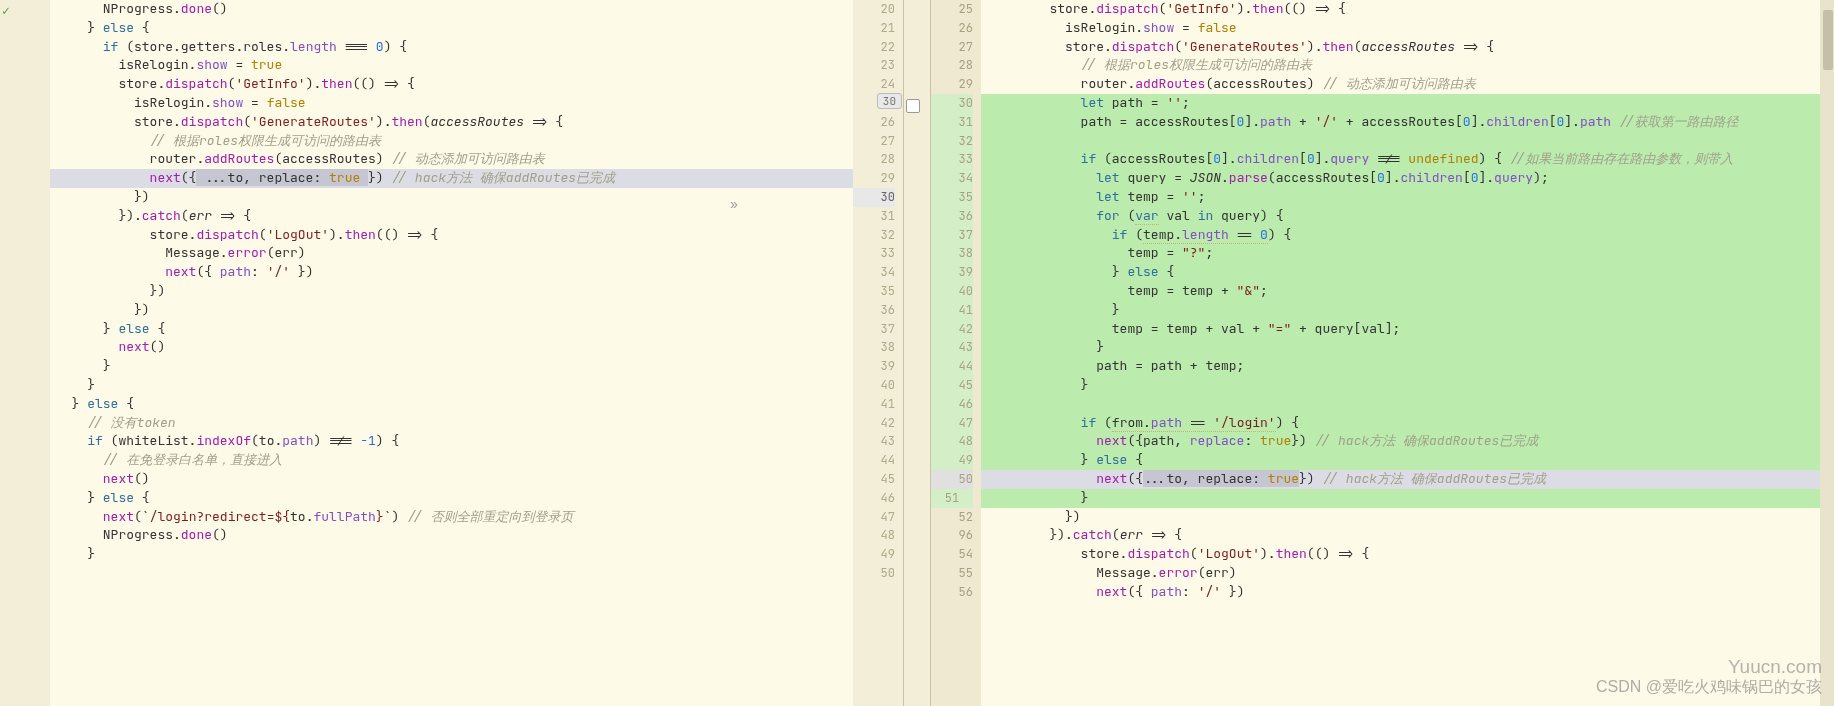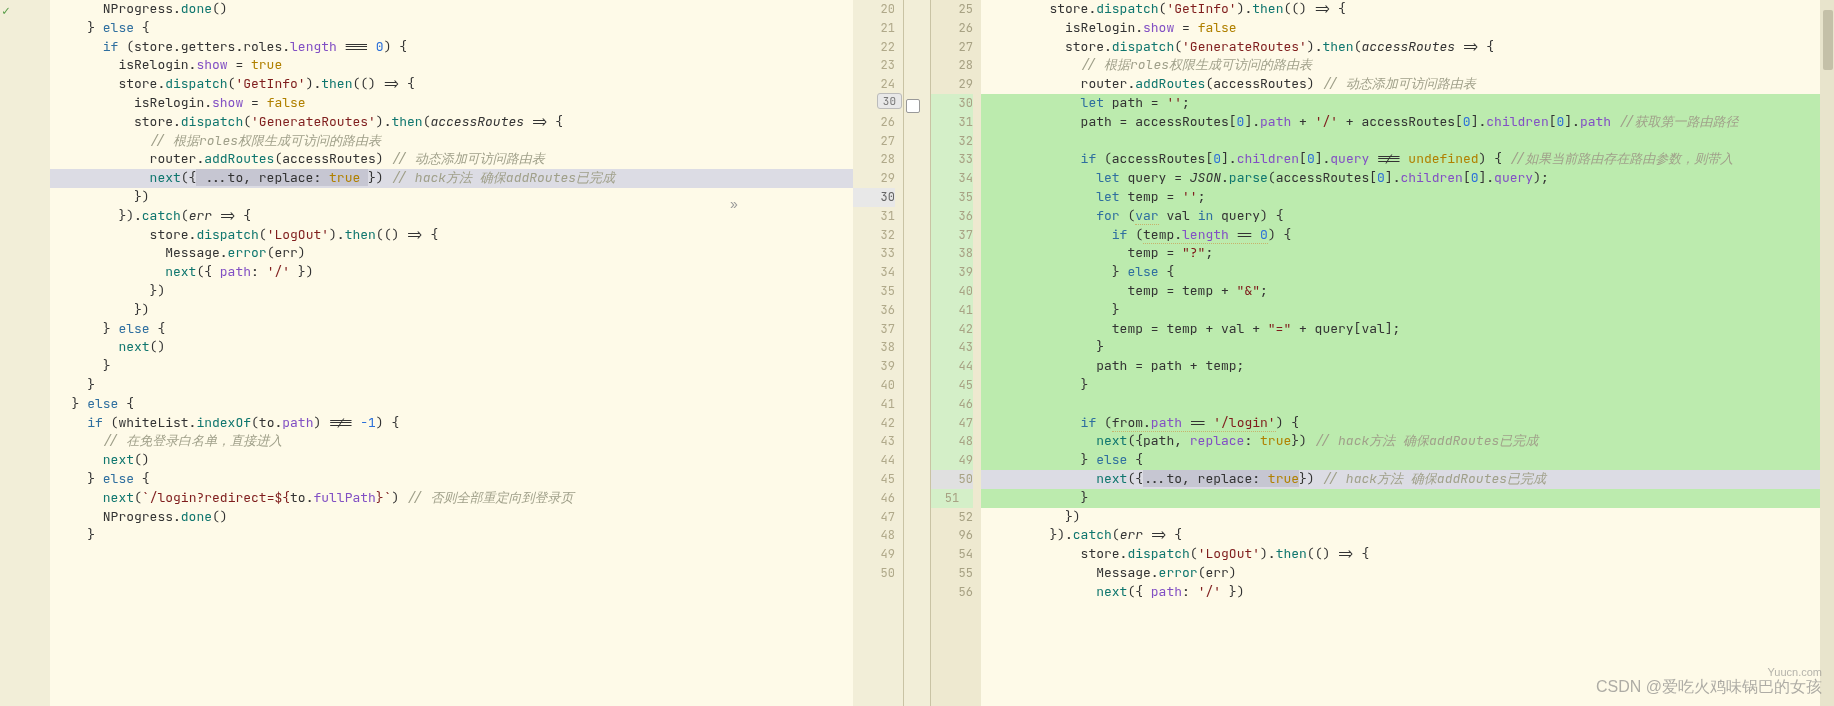--- a/index.html
+++ b/index.html
@@ -9,36 +9,36 @@
  .pane-left{background:#fefae8}
  .pane-right{background:#fefae8}
  .gutter-left{width:50px;background:#f2eed8;text-align:right;color:#b0a98a;font-size:12px;user-select:none;padding-right:8px}
  .gutter-right-of-left{width:50px;background:#f2eed8;text-align:right;color:#b0a98a;font-size:12px;user-select:none;padding-right:8px}
  .gutter-right{width:50px;background:#eee9d0;text-align:right;color:#a8a284;font-size:12px;user-select:none;padding-right:8px}
  .divider{width:28px;background:#f2eed8;position:relative;border-left:1px solid #c9c3a4;border-right:1px solid #c9c3a4}
  .code-row{display:flex;height:18.8px;line-height:18.8px;white-space:pre}
  .code-cell{flex:1;padding-left:6px;overflow:hidden}
  .hl-sel-inner{background:#c6c6d2}
  .kw{color:#2f6f9f}
- .fn{color:#0f766e}
+ .fn{color:#a21caf}
  .prop{color:#8250c4}
  .str{color:#7f1d1d}
  .num{color:#2b70d9}
  .cm{color:#a0a08a;font-style:italic}
  .bool{color:#b08000}
  .warn-ul{border-bottom:1px dotted #c7b26c}
  .it{font-style:italic}
  .row-box{position:absolute;left:2px;top:99px;width:14px;height:14px;border:1px solid #999;border-radius:2px;background:#fff}
  .row-30-box{position:absolute;right:28px;top:93px;display:flex;align-items:center}
  .row-30-box .num30{background:#e8e8e8;border:1px solid #bbb;border-radius:3px;padding:0 5px;color:#777;font-size:11px}
  .row-arrow{position:absolute;left:730px;top:196px;color:#999;font-size:13px}
  .corner-check{position:absolute;top:2px;left:2px;color:#5a9e4a;font-size:13px}
  .corner-warn{position:absolute;top:2px;right:4px;color:#c9a227;font-size:13px}
  .watermark{position:absolute;right:12px;bottom:8px;color:rgba(120,120,120,0.6);font-size:16px;font-family:sans-serif}
- .watermark2{position:absolute;right:12px;bottom:28px;color:rgba(120,120,120,0.55);font-size:11px;font-family:sans-serif}
+ .watermark2{position:absolute;right:12px;bottom:28px;color:rgba(120,120,120,0.55);font-size:19px;font-family:sans-serif}
  .pane-inner{display:flex;height:100%}
  .code-col{flex:1;overflow:hidden}
  .minimap{position:absolute;right:0;top:0;width:14px;height:100%;background:linear-gradient(#e8e4cc,#e8e4cc)}
  .minimap-thumb{position:absolute;right:1px;top:10px;width:10px;height:60px;background:#c4c0a8;border-radius:2px}
 </style>
 </head>
 <body>
 
 <div class="diff-container">
  <div class="pane pane-left">
@@ -93,20 +93,21 @@
           <div class="code-row"><div class="code-cell">            store.<span class="fn">dispatch</span>(<span class="str">'LogOut'</span>).<span class="fn">then</span>(() =&gt; {</div></div>
           <div class="code-row"><div class="code-cell">              Message.<span class="fn">error</span>(err)</div></div>
           <div class="code-row"><div class="code-cell">              <span class="fn">next</span>({ <span class="prop">path</span>: <span class="str">'/'</span> })</div></div>
           <div class="code-row"><div class="code-cell">            })</div></div>
           <div class="code-row"><div class="code-cell">          })</div></div>
           <div class="code-row"><div class="code-cell">      } <span class="kw">else</span> {</div></div>
           <div class="code-row"><div class="code-cell">        <span class="fn">next</span>()</div></div>
           <div class="code-row"><div class="code-cell">      }</div></div>
           <div class="code-row"><div class="code-cell">    }</div></div>
           <div class="code-row"><div class="code-cell">  } <span class="kw">else</span> {</div></div>
+          <div class="code-row"><div class="code-cell">    <span class="cm">// 没有token</span></div></div>
           <div class="code-row"><div class="code-cell">    <span class="kw">if</span> (whiteList.<span class="fn">indexOf</span>(to.<span class="prop">path</span>) !== <span class="num">-1</span>) {</div></div>
           <div class="code-row"><div class="code-cell">      <span class="cm">// 在免登录白名单，直接进入</span></div></div>
           <div class="code-row"><div class="code-cell">      <span class="fn">next</span>()</div></div>
           <div class="code-row"><div class="code-cell">    } <span class="kw">else</span> {</div></div>
           <div class="code-row"><div class="code-cell">      <span class="fn">next</span>(<span class="str">`/login?redirect=${</span>to.<span class="prop">fullPath</span><span class="str">}`</span>) <span class="cm">// 否则全部重定向到登录页</span></div></div>
           <div class="code-row"><div class="code-cell">      NProgress.<span class="fn">done</span>()</div></div>
           <div class="code-row"><div class="code-cell">    }</div></div>
         </div>
    <div class="gutter-right-of-left" id="glr">
           <div style="height: 18.8px; line-height: 18.8px;">20</div>

